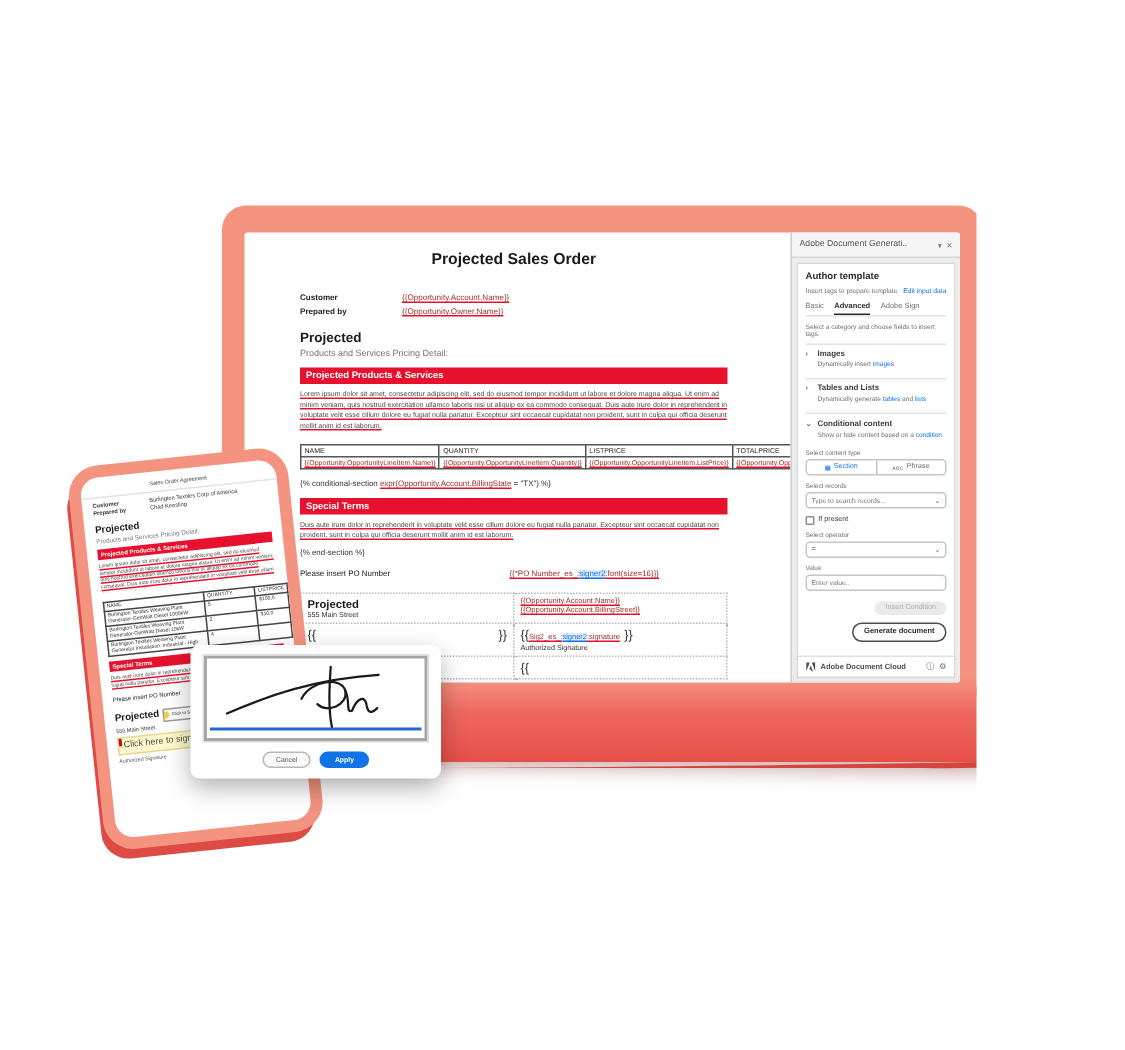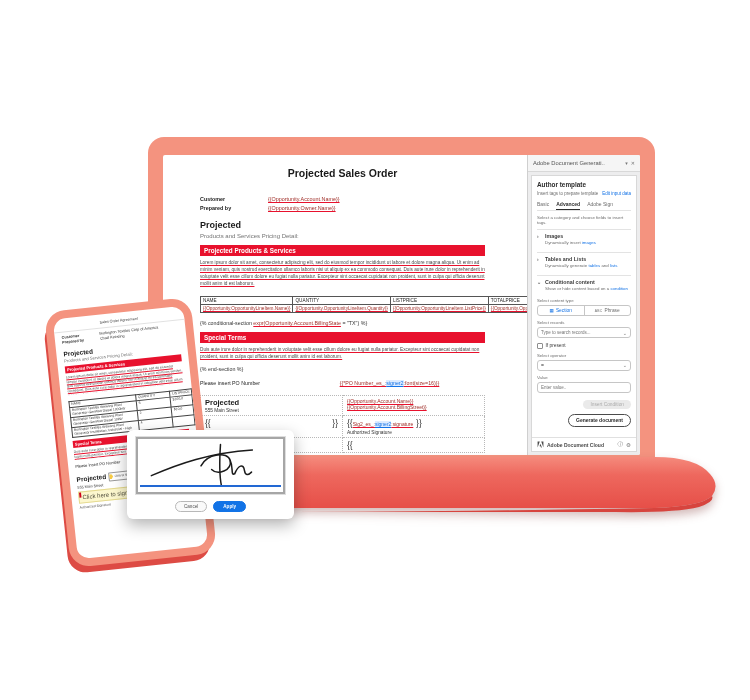--- a/index.html
+++ b/index.html
@@ -1,18 +1,18 @@
 <!DOCTYPE html>
 <html><head>
 <meta charset="utf-8">
 <style>
   * { margin:0; padding:0; box-sizing:border-box; }
   html,body { background:#fff; }
   body { font-family:"Liberation Sans", sans-serif; }
-  #stage { position:relative; width:750px; height:700px; background:#ffffff; overflow:hidden; }
+  #stage { position:relative; width:651px; height:700px; background:#ffffff; overflow:hidden; }
 
   
   .laptop-lid { position:absolute; left:148px; top:137px; width:507px; height:328px;
     background:#F4937F; border-radius:16px 16px 5px 5px; z-index:1; }
   .screen { position:absolute; left:15px; top:18px; width:477px; height:300px;
     background:#ffffff; border-radius:2px; display:flex; overflow:hidden; }
 
   .laptop-base { position:absolute; left:95px; top:452px; width:630px; height:78px; z-index:2;
     filter:drop-shadow(0 5px 5px rgba(110,28,24,0.30)); }
 

